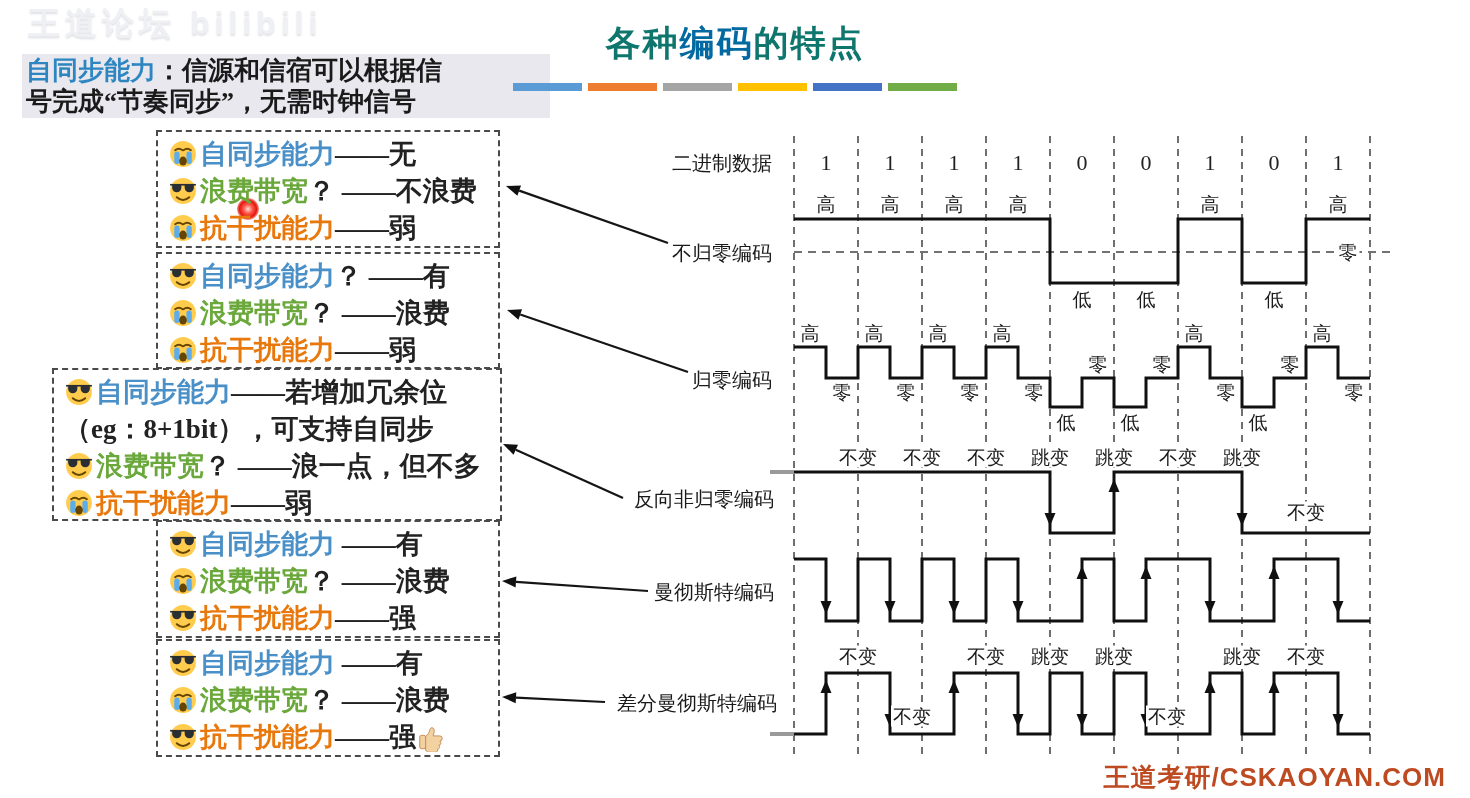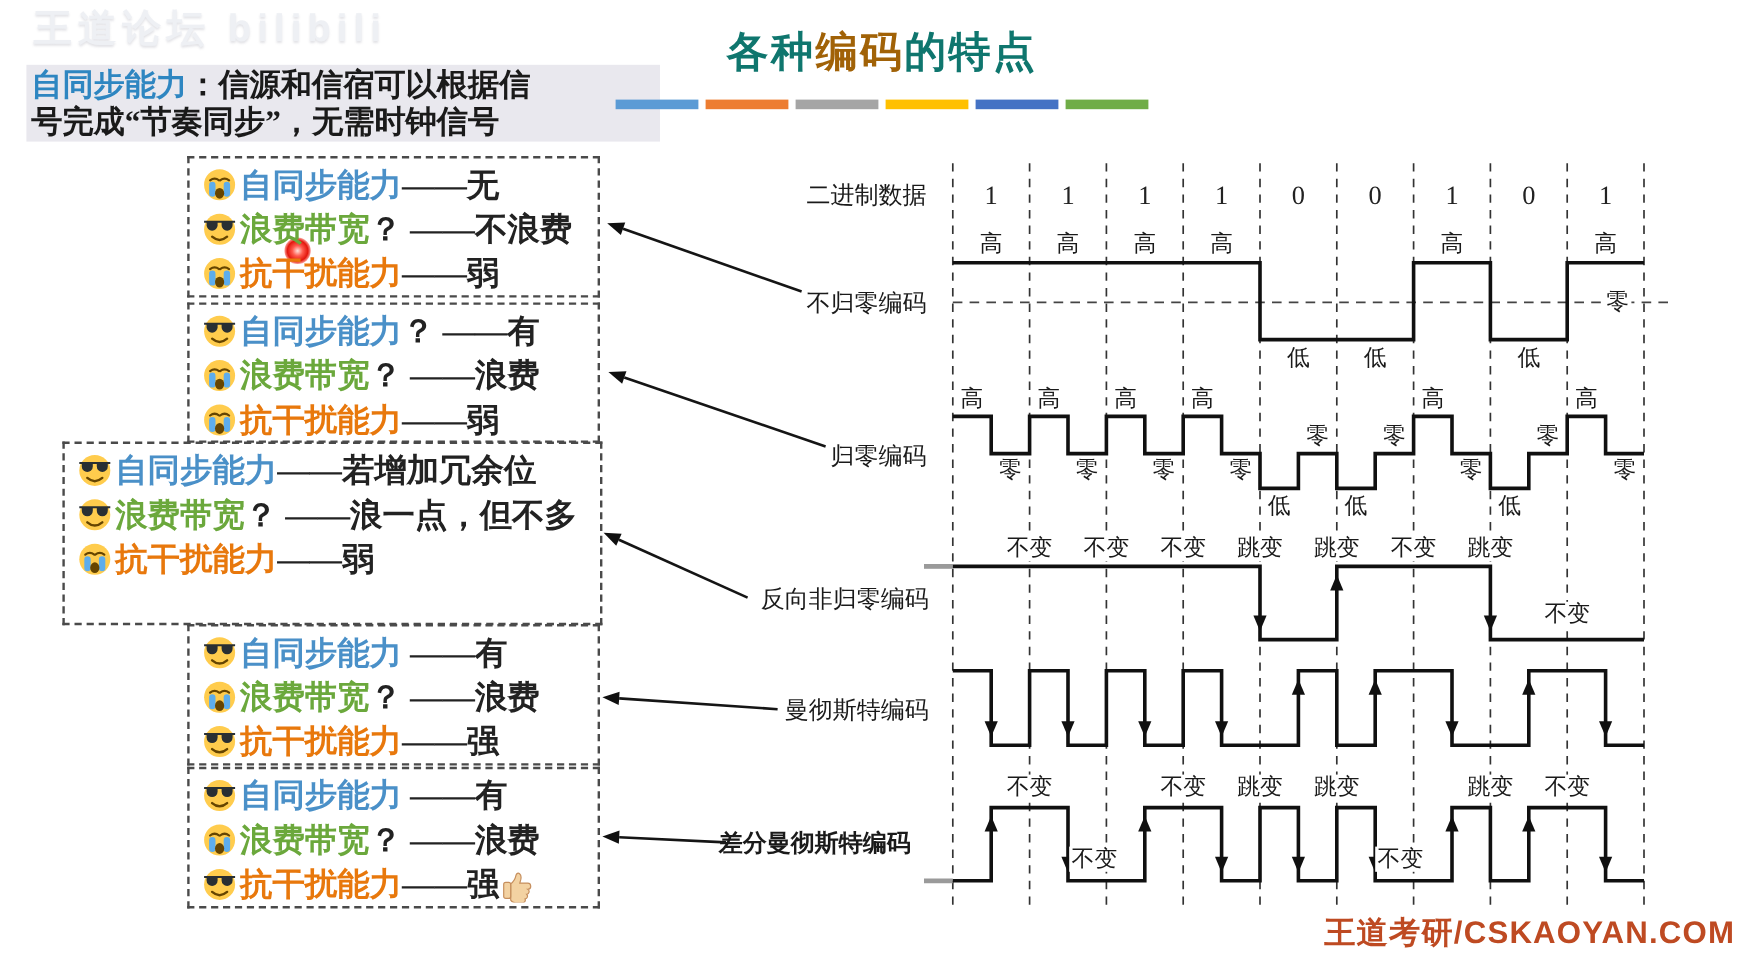--- a/index.html
+++ b/index.html
@@ -6,21 +6,21 @@
   body{width:1470px;height:798px;position:relative;background:#ffffff;overflow:hidden;
        font-family:"Liberation Serif","DejaVu Serif",serif}
   #watermark{position:absolute;left:28px;top:2px;font-size:32px;font-weight:bold;
              letter-spacing:5px;color:#eef0f4;font-family:"Liberation Sans",sans-serif;
              text-shadow:0 2px 2px rgba(190,190,200,.45)}
   #info-box{position:absolute;left:22px;top:54px;width:528px;height:64px;background:#E9E8EE;
             font-size:26px;font-weight:600;line-height:31px;padding:1px 4px;box-sizing:border-box;color:#1a1a1a}
   #info-box .hl{color:#2E86C1}
   #title{position:absolute;left:560px;top:20px;width:350px;text-align:center;
          font-size:35px;font-weight:bold;letter-spacing:2px;white-space:nowrap}
-  .t-blue{color:#0f766e}.t-red{color:#a16207}
+  .t-blue{color:#0f766e}.t-red{color:#0369a1}
   #bars{position:absolute;left:513px;top:83px;display:flex;gap:6px}
   #bars div{width:69px;height:8px}
   .note-box{position:absolute;border:2px dashed #4a4a4a;box-sizing:border-box;padding:3px 0 0 10px;background:transparent}
   .box-line{display:flex;align-items:center;height:37px;font-size:27px;font-weight:600;white-space:pre}
   .box-line .emo{width:30px;height:30px;margin-right:2px;flex:none;display:inline-block}
   .box-line .emo svg{width:30px;height:30px;display:block}
   .c-sync{color:#4A90C8}.c-bw{color:#6BA83C}.c-noise{color:#E8780C}.c-ink{color:#222}
   #labels{position:absolute;left:0;top:0;width:100%;height:100%;pointer-events:none}
   .row-label{position:absolute;transform:translate(-50%,-50%);font-size:20px;color:#1a1a1a;white-space:nowrap}
   .lvl{position:absolute;transform:translate(-50%,-50%);font-size:19px;line-height:21px;color:#1a1a1a;
@@ -107,21 +107,21 @@
     <line x1="605" y1="702" x2="515.9835336679394" y2="697.6788123139777" class="conn"></line>
     <path d="M 502 697 L 516.2502099341449 692.1852812301444 L 515.7168574017338 703.172343397811 Z" class="ah"></path>
   </svg>
 
 <div id="labels">
     <span class="row-label" style="left: 722px; top: 163px;">二进制数据</span>
     <span class="row-label" style="left: 722px; top: 253px;">不归零编码</span>
     <span class="row-label" style="left: 732px; top: 380px;">归零编码</span>
     <span class="row-label" style="left: 704px; top: 499px;">反向非归零编码</span>
     <span class="row-label" style="left: 714px; top: 592px;">曼彻斯特编码</span>
-    <span class="row-label" style="left: 679px; top: 703px; font-weight: bold;">差分曼彻斯特编码</span>
+    <span class="row-label" style="left: 697px; top: 703px;">差分曼彻斯特编码</span>
     <span class="digit" style="left: 826px; top: 163px;">1</span>
     <span class="digit" style="left: 890px; top: 163px;">1</span>
     <span class="digit" style="left: 954px; top: 163px;">1</span>
     <span class="digit" style="left: 1018px; top: 163px;">1</span>
     <span class="digit" style="left: 1082px; top: 163px;">0</span>
     <span class="digit" style="left: 1146px; top: 163px;">0</span>
     <span class="digit" style="left: 1210px; top: 163px;">1</span>
     <span class="digit" style="left: 1274px; top: 163px;">0</span>
     <span class="digit" style="left: 1338px; top: 163px;">1</span>
     <span class="lvl" style="left: 826px; top: 204px;">高</span>
@@ -221,20 +221,21 @@
         </svg></span><span class="c-noise">抗干扰能力</span><span class="c-ink">——弱</span></div>
   </div>
 <div class="note-box" style="left: 52px; top: 368px; width: 450px; height: 153px;">
     <div class="box-line"><span class="emo"><svg viewBox="0 0 36 36">
           <circle cx="18" cy="18" r="15.5" fill="#FFCC4D"></circle>
           <path d="M2.5 10.5 h31" stroke="#292F33" stroke-width="2"></path>
           <path d="M5 10.5 h11 v3.5 a5.5 5.5 0 0 1 -11 0 z" fill="#292F33"></path>
           <path d="M20 10.5 h11 v3.5 a5.5 5.5 0 0 1 -11 0 z" fill="#292F33"></path>
           <path d="M10.5 25.5 q7.5 6.5 15 0" stroke="#664500" stroke-width="2.4" fill="none" stroke-linecap="round"></path>
         </svg></span><span class="c-sync">自同步能力</span><span class="c-ink">——若增加冗余位</span></div>
+    <div class="box-line"><span class="c-ink">（eg：8+1bit），可支持自同步</span></div>
     <div class="box-line"><span class="emo"><svg viewBox="0 0 36 36">
           <circle cx="18" cy="18" r="15.5" fill="#FFCC4D"></circle>
           <path d="M2.5 10.5 h31" stroke="#292F33" stroke-width="2"></path>
           <path d="M5 10.5 h11 v3.5 a5.5 5.5 0 0 1 -11 0 z" fill="#292F33"></path>
           <path d="M20 10.5 h11 v3.5 a5.5 5.5 0 0 1 -11 0 z" fill="#292F33"></path>
           <path d="M10.5 25.5 q7.5 6.5 15 0" stroke="#664500" stroke-width="2.4" fill="none" stroke-linecap="round"></path>
         </svg></span><span class="c-bw">浪费带宽</span><span class="c-ink">？ ——浪一点，但不多</span></div>
     <div class="box-line"><span class="emo"><svg viewBox="0 0 36 36">
           <circle cx="18" cy="18" r="15.5" fill="#FFCC4D"></circle>
           <path d="M8.5 13.5 q4.5 -3.5 9 0 M18.5 13.5 q4.5 -3.5 9 0" stroke="#664500" stroke-width="2.2" fill="none" stroke-linecap="round"></path>

